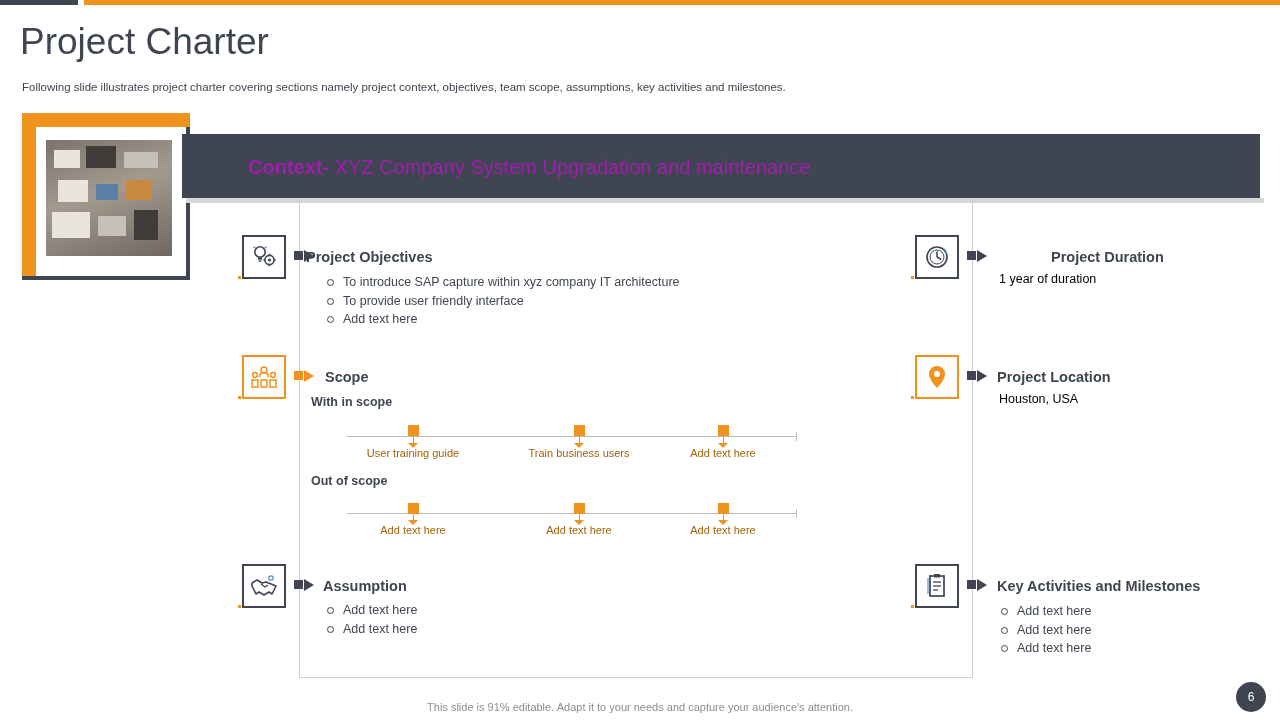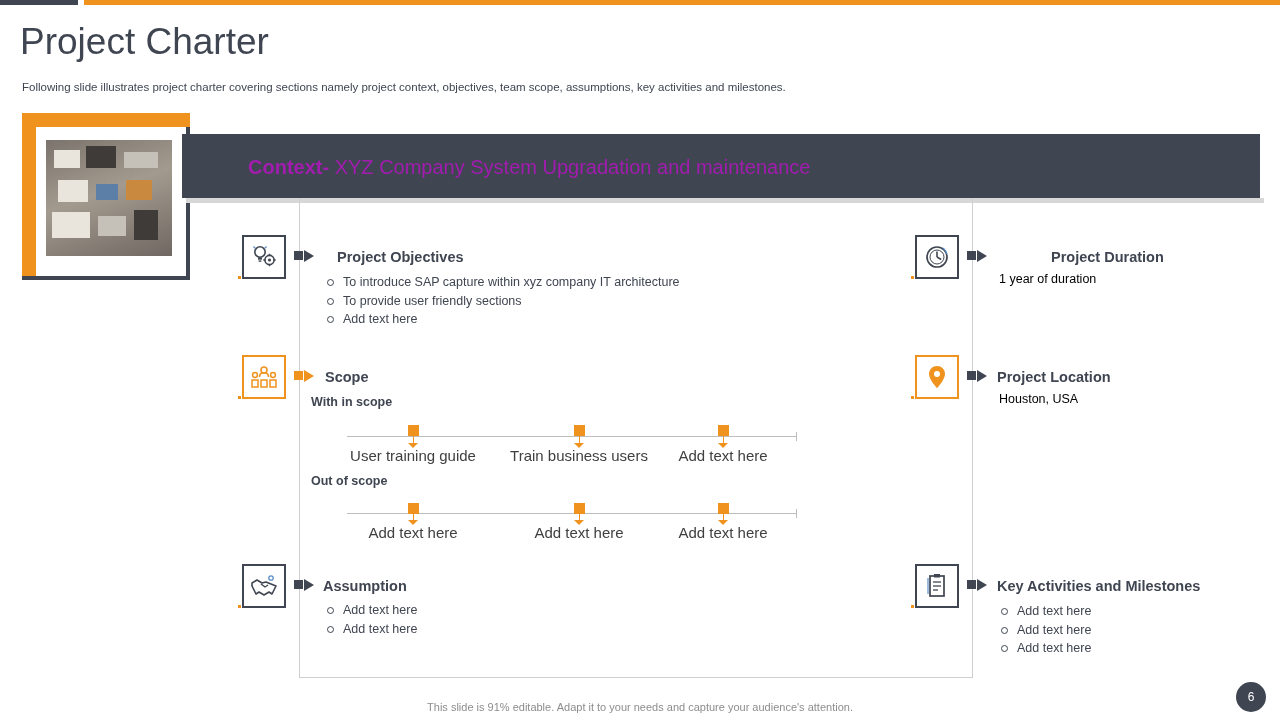--- a/index.html
+++ b/index.html
@@ -143,21 +143,21 @@
   }
   .tl-node .stem {
     position: absolute; left: 5px; top: 11px; width: 1px; height: 7px; background: #f0921e;
   }
   .tl-cap {
     position: absolute; width: 0; height: 0;
     border-left: 5px solid transparent; border-right: 5px solid transparent;
     border-top: 5px solid #f0921e;
   }
   .tl-text {
-    position: absolute; font-size: 15px; color: #404040;
+    position: absolute; font-size: 11px; color: #a16207;
     text-align: center; white-space: nowrap; transform: translateX(-50%);
   }
   
   .footer-note {
     position: absolute; left: 0; top: 701px; width: 1280px; text-align: center;
     font-size: 11px; color: #8d8d8d;
   }
   .page-badge {
     position: absolute; right: 14px; top: 682px; width: 30px; height: 30px;
     border-radius: 50%; background: #3f4551; color: #ffffff;
@@ -220,24 +220,24 @@
       <g stroke="#5b8fc9" stroke-width="1.3">
         <line x1="3.5" y1="3.5" x2="5.2" y2="5.2"></line>
         <line x1="16.5" y1="3.5" x2="14.8" y2="5.2"></line>
       </g>
     </svg>
   </div>
   <div class="arrow-mark dark" style="left:294px; top:250px;">
     <div class="sq"></div>
       <div class="tri"></div>
   </div>
-  <div class="sec-head" style="left:337px; top:249px;">Project Objectives</div>
+  <div class="sec-head" style="left:306px; top:249px;">Project Objectives</div>
   <ul class="bullets" style="left:325px; top:273px;">
     <li>To introduce SAP capture within xyz company IT architecture</li>
-    <li>To provide user friendly sections</li>
+    <li>To provide user friendly interface</li>
     <li>Add text here</li>
   </ul>
 
   <div class="icon-box orange" style="left:242px; top:355px;">
     <div class="dot"></div>
     <svg width="28" height="26" viewBox="0 0 28 26">
       <circle cx="14" cy="6" r="3" fill="none" stroke="#f0921e" stroke-width="1.6"></circle>
       <path d="M9.5 13 c0-2.6 2-4.2 4.5-4.2 s4.5 1.6 4.5 4.2" fill="none" stroke="#f0921e" stroke-width="1.6"></path>
       <circle cx="5" cy="11" r="2.4" fill="none" stroke="#f0921e" stroke-width="1.5"></circle>
       <circle cx="23" cy="11" r="2.4" fill="none" stroke="#f0921e" stroke-width="1.5"></circle>

